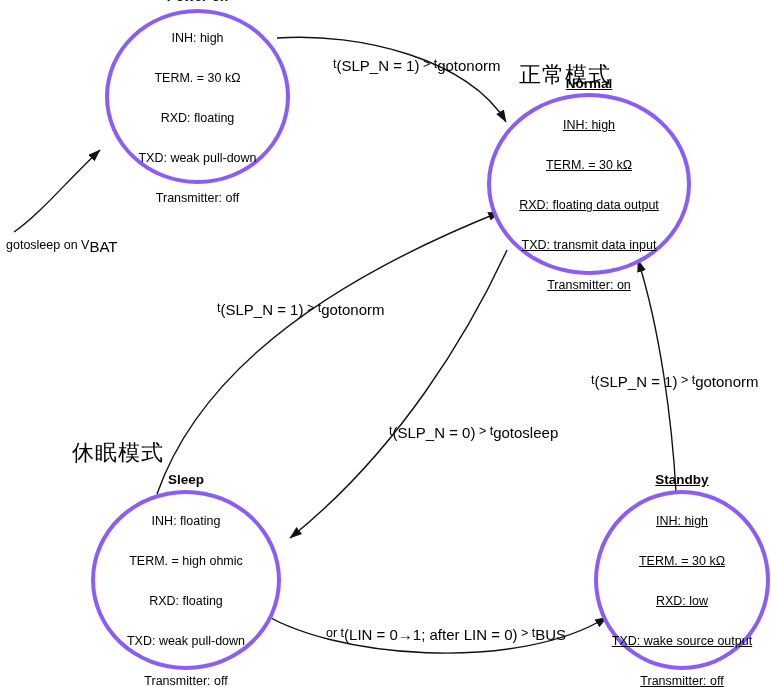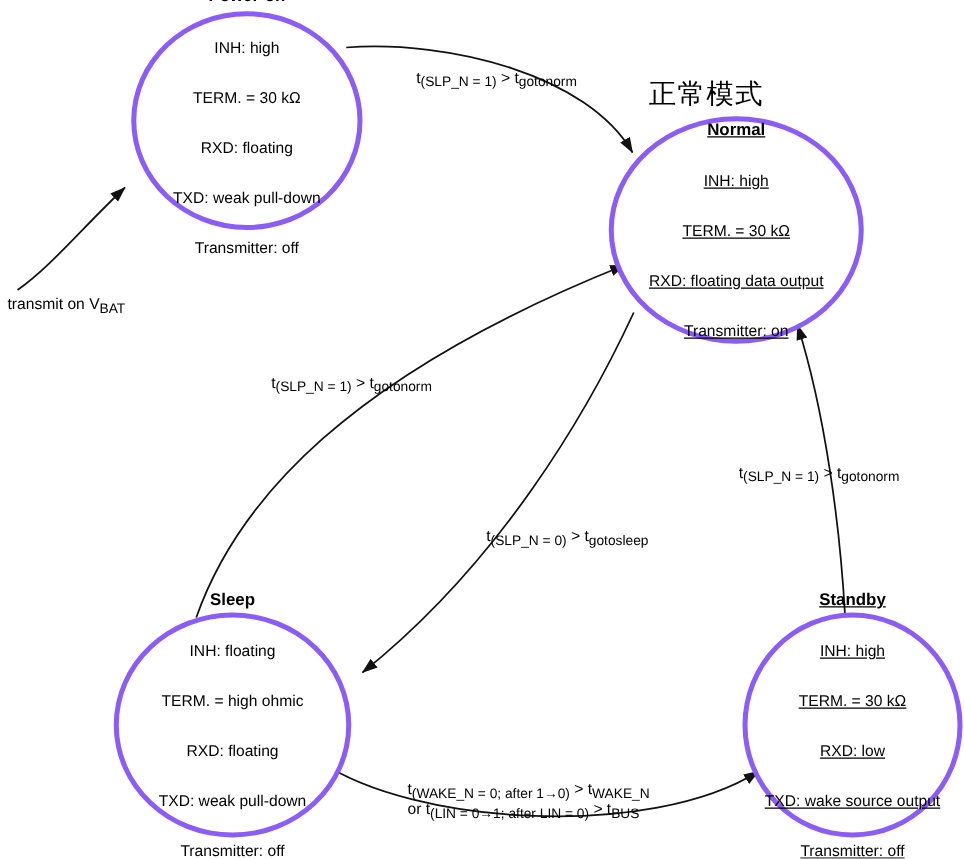--- a/index.html
+++ b/index.html
@@ -54,21 +54,21 @@
     letter-spacing: 1px;
     white-space: nowrap;
   }
   .edge-label {
     position: absolute;
     font-size: 12.5px;
     line-height: 15px;
     white-space: nowrap;
   }
   .edge-label sub {
-    font-size: 11px;
+    font-size: 15px;
     vertical-align: baseline;
     position: relative;
     top: 3px;
   }
   .nowrap { white-space: nowrap; }
 </style>
 </head>
 <body>
 
 <div id="root">
@@ -100,20 +100,21 @@
     <div class="line">RXD: floating</div>
     <div class="line">TXD: weak pull-down</div>
     <div class="line">Transmitter: off</div>
   </div>
 
   <div class="state" style="left:487px; top:93px; width:204px; height:182px;text-decoration:underline;">
     <div class="title">Normal</div>
     <div class="line">INH: high</div>
     <div class="line">TERM. = 30 kΩ</div>
     <div class="line">RXD: floating data output</div>
+    <div class="line">TXD: transmit data input</div>
     <div class="line">Transmitter: on</div>
   </div>
 
   <div class="state" style="left:91px; top:490px; width:190px; height:180px;">
     <div class="title">Sleep</div>
     <div class="line">INH: floating</div>
     <div class="line">TERM. = high ohmic</div>
     <div class="line">RXD: floating</div>
     <div class="line">TXD: weak pull-down</div>
     <div class="line">Transmitter: off</div>
@@ -122,43 +123,41 @@
   <div class="state" style="left:594px; top:490px; width:176px; height:180px;text-decoration:underline;">
     <div class="title">Standby</div>
     <div class="line">INH: high</div>
     <div class="line">TERM. = 30 kΩ</div>
     <div class="line">RXD: low</div>
     <div class="line">TXD: wake source output</div>
     <div class="line">Transmitter: off</div>
   </div>
 
   <div class="cn-label" style="left:519px; top:60px;">正常模式</div>
+  <div class="cn-label" style="left:72px; top:438px;">休眠模式</div>
 
   <div class="edge-label" style="left:6px; top:236px;">
-    <span>transmit on V</span><sub>BAT</sub>
+    <span>gotosleep on V</span><sub>BAT</sub>
   </div>
 
   <div class="edge-label" style="left:333px; top:55px;">
     <span>t</span><sub>(SLP_N = 1)</sub><span> &gt; t</span><sub>gotonorm</sub>
   </div>
 
   <div class="edge-label" style="left:217px; top:299px;">
     <span>t</span><sub>(SLP_N = 1)</sub><span> &gt; t</span><sub>gotonorm</sub>
   </div>
 
   <div class="edge-label" style="left:591px; top:371px;">
     <span>t</span><sub>(SLP_N = 1)</sub><span> &gt; t</span><sub>gotonorm</sub>
   </div>
 
   <div class="edge-label" style="left:389px; top:422px;">
     <span>t</span><sub>(SLP_N = 0)</sub><span> &gt; t</span><sub>gotosleep</sub>
   </div>
 
   <div class="edge-label" style="left:326px; top:624px;">
     <div class="nowrap">
-      <span>t</span><sub>(WAKE_N = 0; after 1→0)</sub><span> &gt; t</span><sub>WAKE_N</sub>
-    </div>
-    <div class="nowrap">
       <span>or t</span><sub>(LIN = 0→1; after LIN = 0)</sub><span> &gt; t</span><sub>BUS</sub>
     </div>
   </div>
 
 </div>
 
 </body></html>

